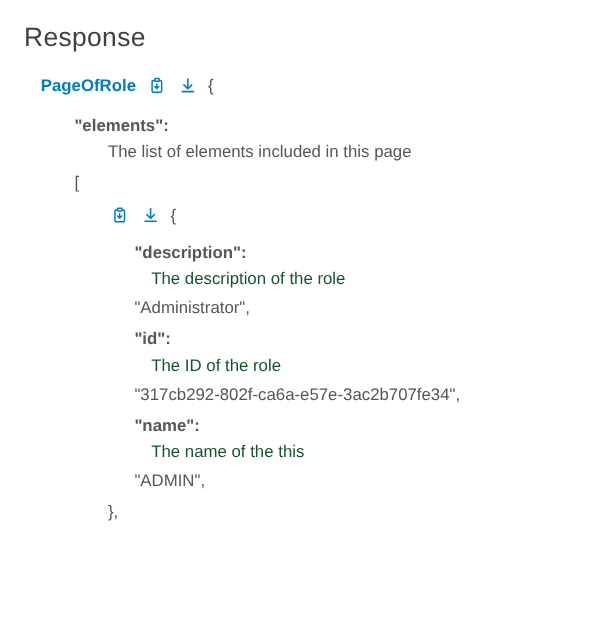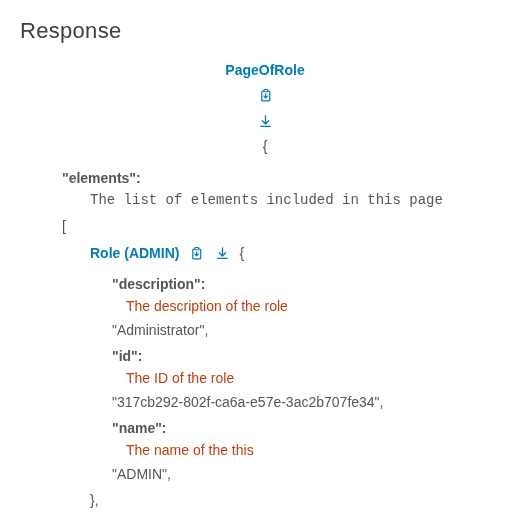--- a/index.html
+++ b/index.html
@@ -12,21 +12,21 @@
     color: #565656;
     font-size: 14px;
   }
   .section-title {
     font-size: 22px;
     font-weight: 400;
     color: #404040;
     margin: 0 0 18px 0;
     letter-spacing: 0.3px;
   }
-  .indent-1 { padding-left: 14px; flex-direction: column; }
+  .indent-1 { padding-left: 14px; }
   .indent-2 { padding-left: 42px; }
   .indent-3 { padding-left: 70px; }
   .indent-4 { padding-left: 92px; }
   .indent-5 { padding-left: 106px; }
 
   .schema-head {
     display: flex;
     align-items: center;
     gap: 8px;
     margin-bottom: 16px;
@@ -43,24 +43,24 @@
     display: inline-flex;
     align-items: center;
     justify-content: center;
     width: 18px;
     height: 18px;
     cursor: pointer;
   }
   .icon-btn svg { width: 15px; height: 15px; }
 
   .key { font-weight: 700; color: #565656; margin-top: 6px; margin-bottom: 6px; }
-  .desc { color: #565656; margin-bottom: 10px; font-family: Liberation Mono, monospace; }
+  .desc { color: #565656; margin-bottom: 10px; }
   .open-bracket, .close-bracket { color: #565656; margin-bottom: 10px; }
   .inner-key { font-weight: 700; color: #565656; margin-bottom: 6px; }
-  .inner-desc { color: #c2410c; margin-bottom: 8px; }
+  .inner-desc { color: #14532d; margin-bottom: 8px; }
   .value { color: #565656; margin-bottom: 10px; }
   .row-gap { margin-top: 4px; }
 
   .nested-head { margin-bottom: 14px; margin-top: 2px; }
 </style>
 </head>
 <body>
 
 <h1 class="section-title">Response</h1>
 
@@ -81,21 +81,20 @@
     </svg>
   </span>
   <span class="brace">{</span>
 </div>
 
 <div class="key indent-2">"elements":</div>
 <div class="desc indent-3">The list of elements included in this page</div>
 <div class="open-bracket indent-2">[</div>
 
 <div class="schema-head nested-head indent-3">
-  <span class="schema-link">Role (ADMIN)</span>
   <span class="icon-btn">
     <svg viewBox="0 0 16 16" fill="none" stroke="currentColor" stroke-width="1.3">
       <rect x="4" y="3.2" width="8.5" height="10.5" rx="1"></rect>
       <rect x="6.3" y="1.6" width="4" height="2.4" rx="0.6" fill="#fff"></rect>
       <path d="M8.2 6.2 v4.2 M6.4 8.6 l1.8 1.9 l1.8 -1.9" stroke-linecap="round" stroke-linejoin="round"></path>
     </svg>
   </span>
   <span class="icon-btn">
     <svg viewBox="0 0 16 16" fill="none" stroke="currentColor" stroke-width="1.4" stroke-linecap="round" stroke-linejoin="round">
       <path d="M8 2 v8.2"></path>

